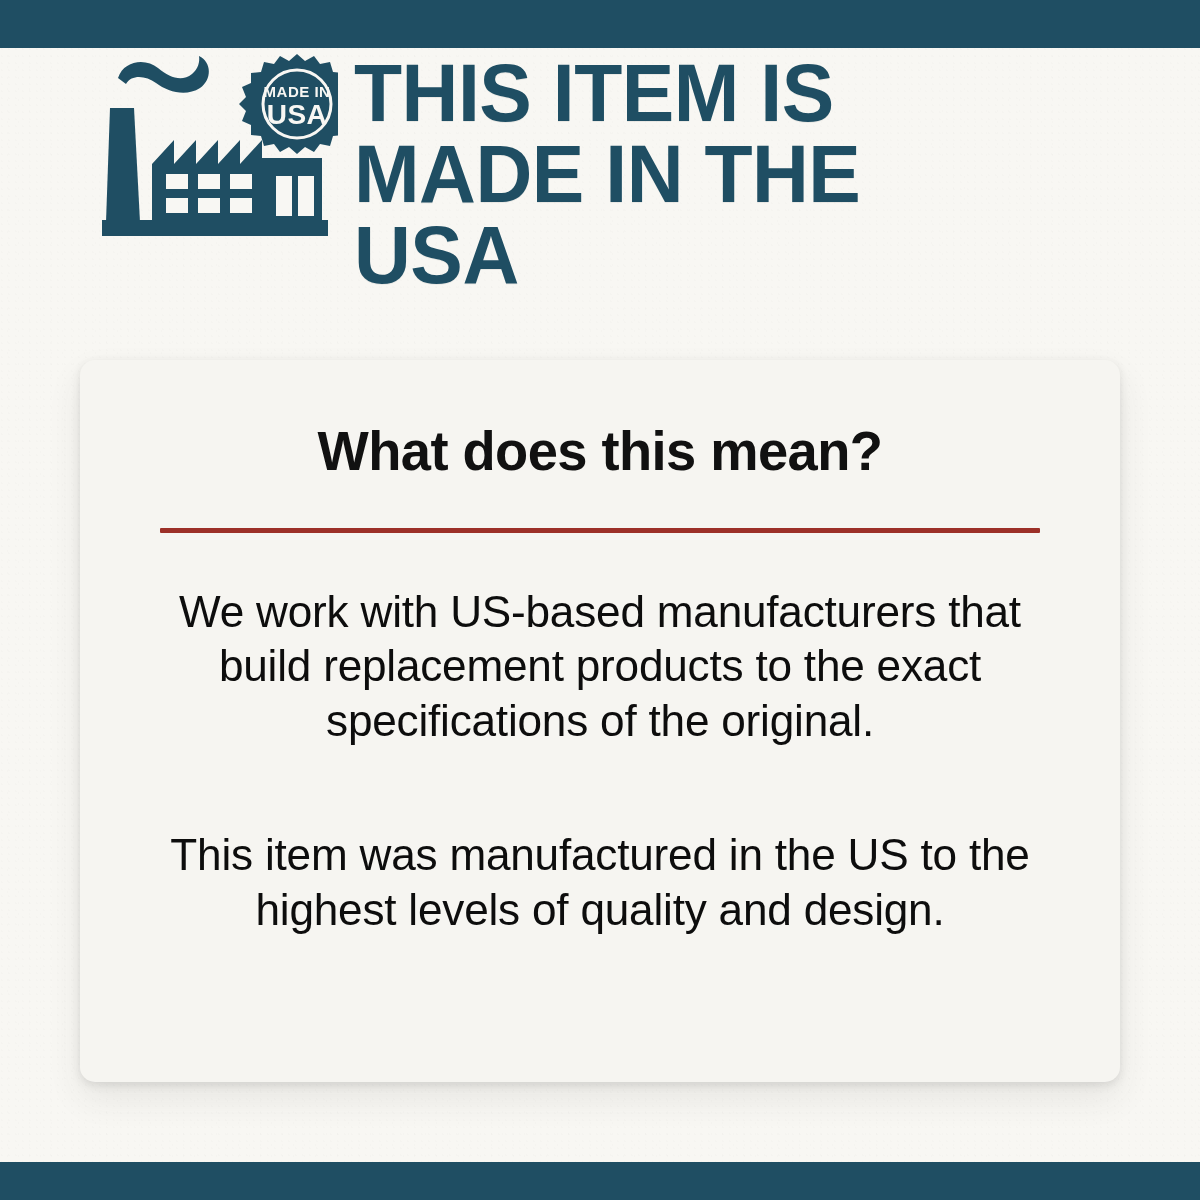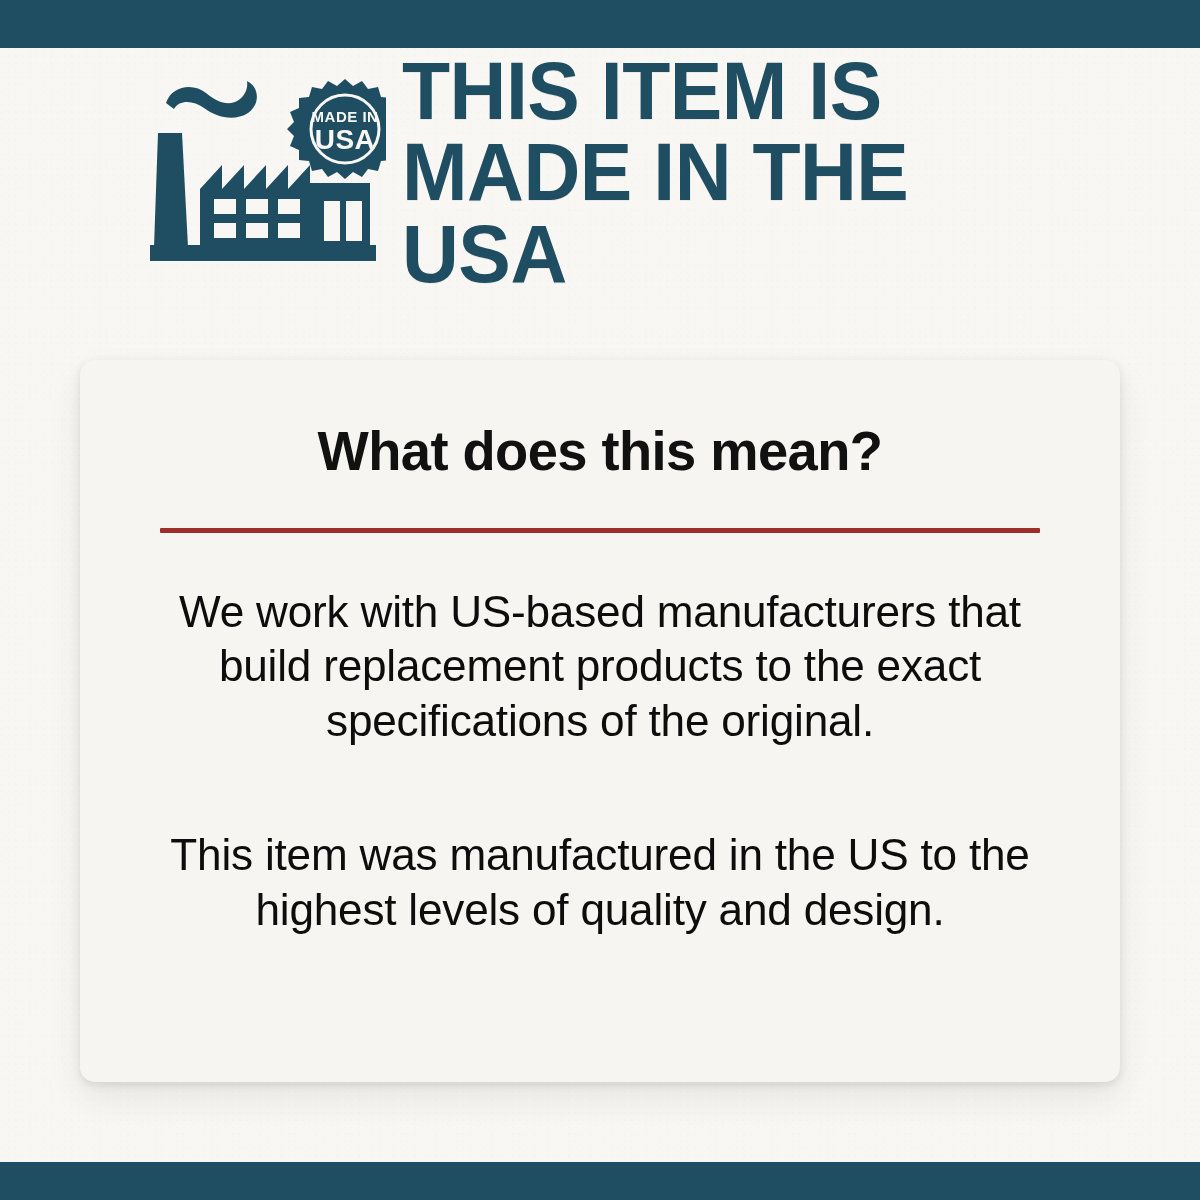--- a/index.html
+++ b/index.html
@@ -42,22 +42,20 @@
   }
 
   
   .header {
     position: absolute;
     top: 52px;
     left: 0;
     width: 968px;
     height: 240px;
     display: flex;
-    align-items: center;
-    margin-left: 48px;
   }
 
   .logo-mark {
     width: 238px;
     height: 190px;
     margin-left: 100px;
     flex: 0 0 auto;
     position: relative;
   }
   .logo-mark svg { display: block; width: 100%; height: 100%; }

